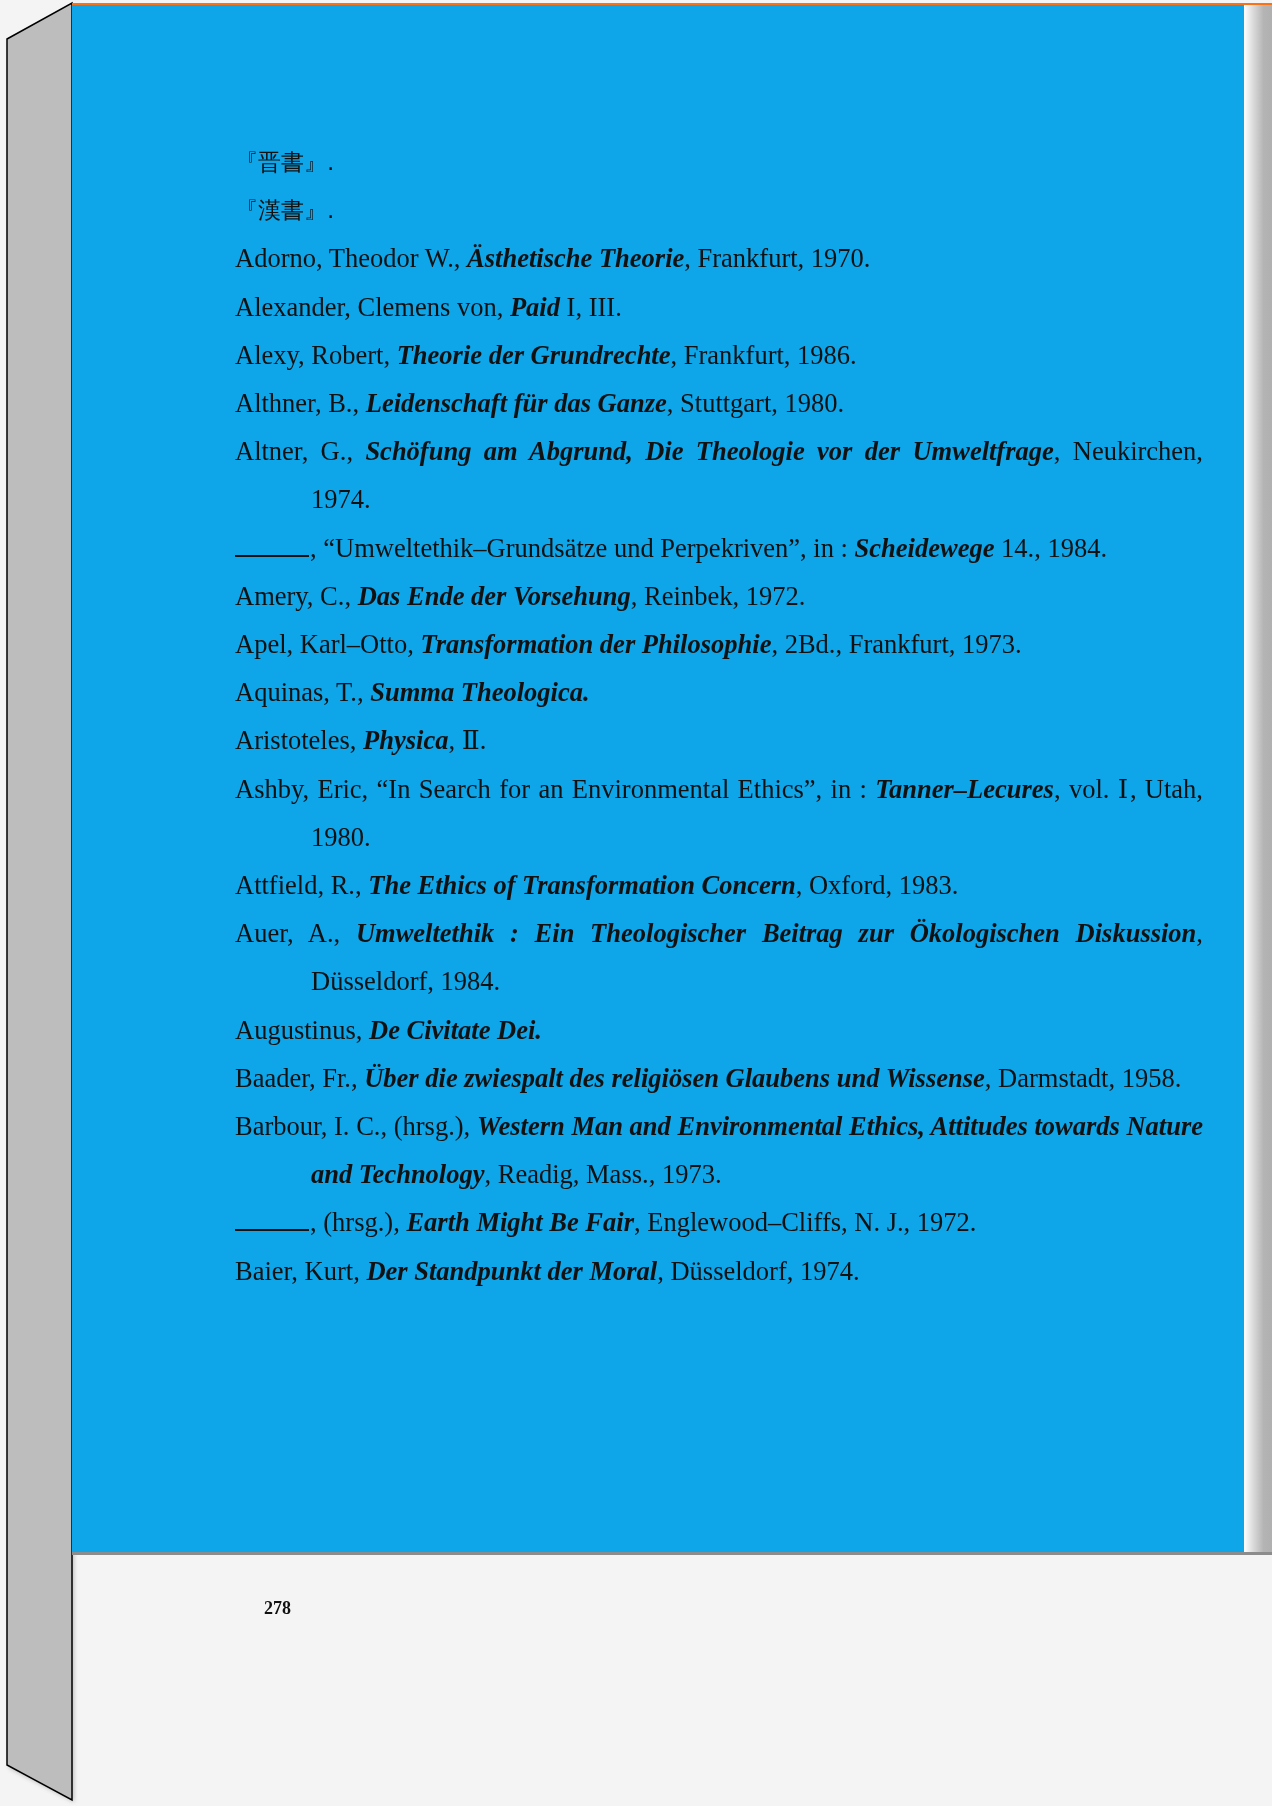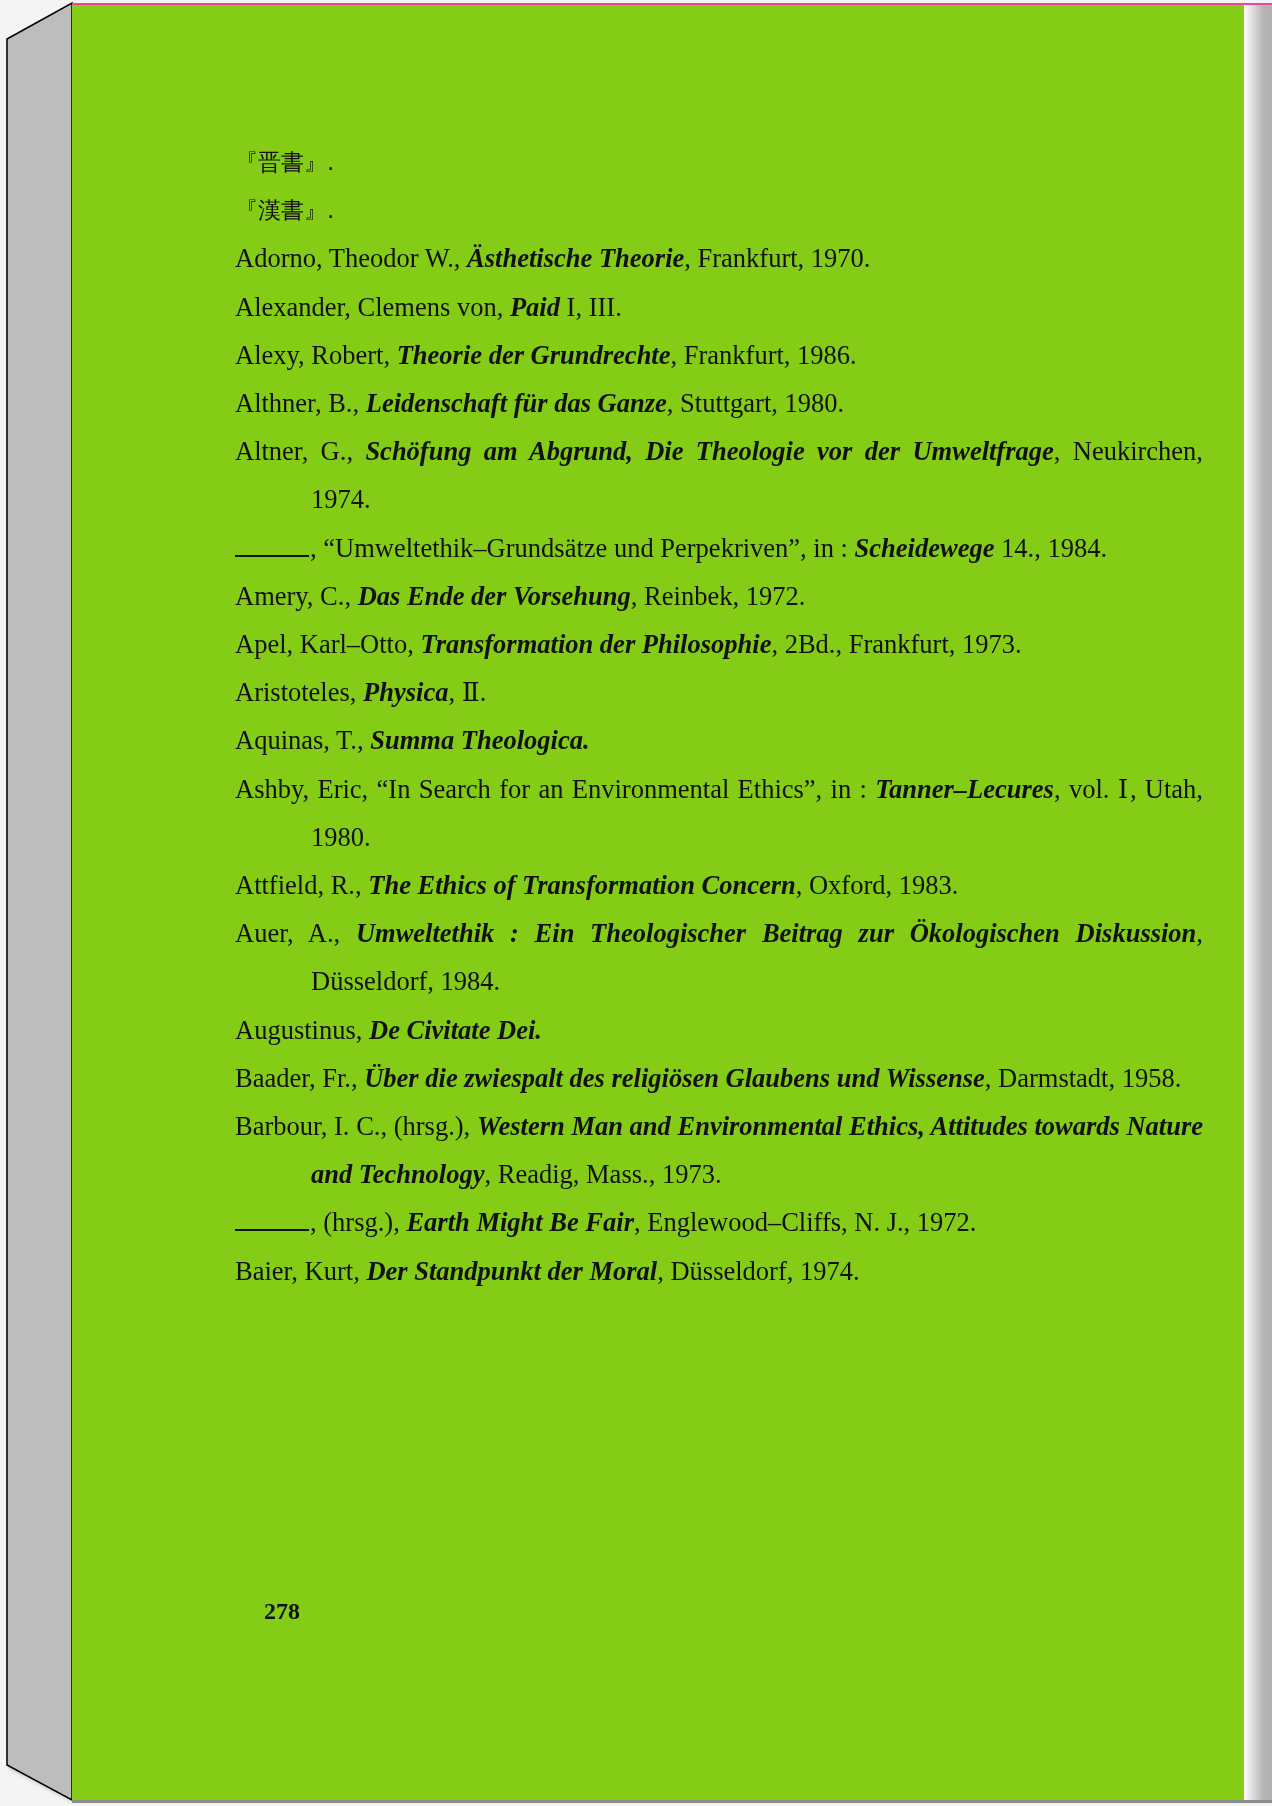--- a/index.html
+++ b/index.html
@@ -5,43 +5,43 @@
     html, body { margin: 0; padding: 0; }
     body {
       width: 1272px; height: 1806px; position: relative; overflow: hidden;
       background: #f4f4f4;
       font-family: "Liberation Serif", "DejaVu Serif", serif;
     }
     .spine {
       position: absolute; left: 0; top: 0; width: 80px; height: 1806px;
     }
     .page {
-      position: absolute; left: 72px; top: 3px; width: 1200px; height: 1800px;
-      background: #84cc16;
-      border-top: 2px solid #ec4899;
+      position: absolute; left: 72px; top: 3px; width: 1200px; height: 1552px;
+      background: #0ea5e9;
+      border-top: 2px solid #f97316;
       border-bottom: 3px solid #8c8c8c;
       box-sizing: border-box;
     }
     .page-right-shadow {
       position: absolute; right: 0; top: 0; width: 28px; height: 100%;
       background: linear-gradient(to right, #ffffff 0%, #d8d8d8 35%, #b4b4b4 70%, #b0b0b0 100%);
     }
     .bib {
       position: absolute; left: 163px; top: 133px; width: 968px;
       font-size: 26.5px; color: #111; line-height: 48.2px;
     }
     .entry {
       padding-left: 76px; text-indent: -76px; text-align: justify;
       text-align-last: left; margin: 0;
     }
     .entry.cjk { font-family: "DejaVu Sans", sans-serif; font-size: 23px; }
     .entry i { font-style: italic; font-weight: bold; }
     .dash { display: inline-block; width: 74px; border-bottom: 2px solid #111; height: 20px; vertical-align: baseline; margin-right: 1px; }
     .page-number {
-      position: absolute; left: 192px; top: 1593px; font-size: 24px; font-weight: bold; color: #111;
+      position: absolute; left: 192px; top: 1593px; font-size: 18px; font-weight: bold; color: #111;
     }
   </style>
 </head>
 <body>
 
 <svg class="spine" width="80" height="1806" viewBox="0 0 80 1806">
   <defs>
     <filter id="sh" x="-20%" y="-5%" width="140%" height="110%">
       <feGaussianBlur stdDeviation="2"></feGaussianBlur>
     </filter>
@@ -57,22 +57,22 @@
       <p class="entry cjk"><span>『晋書』.</span></p>
       <p class="entry cjk"><span>『漢書』.</span></p>
       <p class="entry"><span>Adorno, Theodor W., </span><i>Ästhetische Theorie</i><span>, Frankfurt, 1970.</span></p>
       <p class="entry"><span>Alexander, Clemens von, </span><i>Paid</i><span> I, III.</span></p>
       <p class="entry"><span>Alexy, Robert, </span><i>Theorie der Grundrechte</i><span>, Frankfurt, 1986.</span></p>
       <p class="entry"><span>Althner, B., </span><i>Leidenschaft für das Ganze</i><span>, Stuttgart, 1980.</span></p>
       <p class="entry"><span>Altner, G., </span><i>Schöfung am Abgrund, Die Theologie vor der Umweltfrage</i><span>, Neukirchen, 1974.</span></p>
       <p class="entry"><span class="dash"></span><span>, “Umweltethik–Grundsätze und Perpekriven”, in : </span><i>Scheidewege</i><span> 14., 1984.</span></p>
       <p class="entry"><span>Amery, C., </span><i>Das Ende der Vorsehung</i><span>, Reinbek, 1972.</span></p>
       <p class="entry"><span>Apel, Karl–Otto, </span><i>Transformation der Philosophie</i><span>, 2Bd., Frankfurt, 1973.</span></p>
+      <p class="entry"><span>Aquinas, T., </span><i>Summa Theologica.</i></p>
       <p class="entry"><span>Aristoteles, </span><i>Physica</i><span>, Ⅱ.</span></p>
-      <p class="entry"><span>Aquinas, T., </span><i>Summa Theologica.</i></p>
       <p class="entry"><span>Ashby, Eric, “In Search for an Environmental Ethics”, in : </span><i>Tanner–Lecures</i><span>, vol. Ⅰ, Utah, 1980.</span></p>
       <p class="entry"><span>Attfield, R., </span><i>The Ethics of Transformation Concern</i><span>, Oxford, 1983.</span></p>
       <p class="entry"><span>Auer, A., </span><i>Umweltethik : Ein Theologischer Beitrag zur Ökologischen Diskussion</i><span>, Düsseldorf, 1984.</span></p>
       <p class="entry"><span>Augustinus, </span><i>De Civitate Dei.</i></p>
       <p class="entry"><span>Baader, Fr., </span><i>Über die zwiespalt des religiösen Glaubens und Wissense</i><span>, Darmstadt, 1958.</span></p>
       <p class="entry"><span>Barbour, I. C., (hrsg.), </span><i>Western Man and Environmental Ethics, Attitudes towards Nature and Technology</i><span>, Readig, Mass., 1973.</span></p>
       <p class="entry"><span class="dash"></span><span>, (hrsg.), </span><i>Earth Might Be Fair</i><span>, Englewood–Cliffs, N. J., 1972.</span></p>
       <p class="entry"><span>Baier, Kurt, </span><i>Der Standpunkt der Moral</i><span>, Düsseldorf, 1974.</span></p>
     </div>
 

